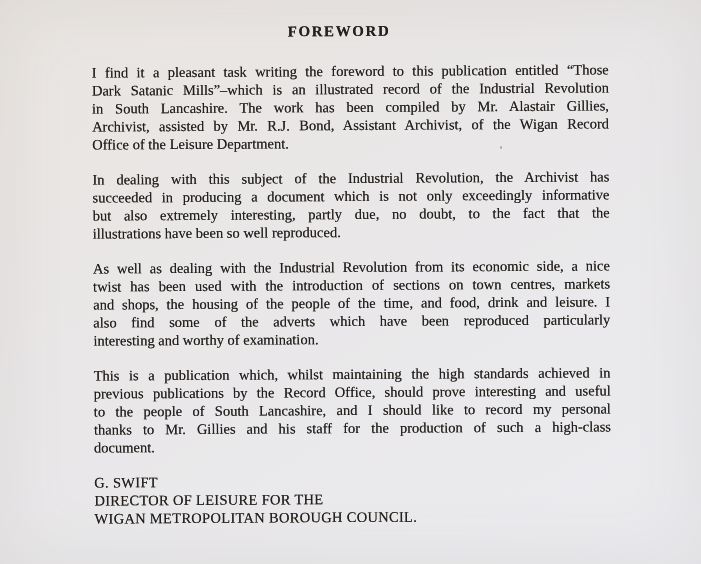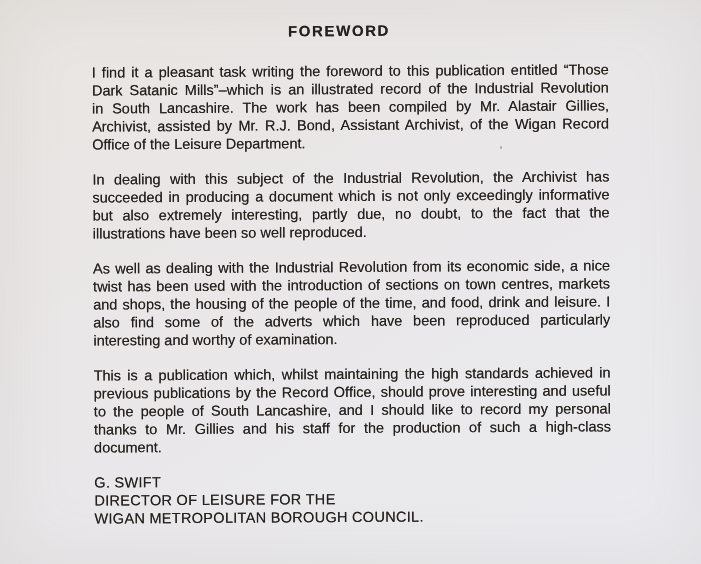--- a/index.html
+++ b/index.html
@@ -8,21 +8,21 @@
     width: 701px;
     height: 564px;
     overflow: hidden;
   }
   .page {
     position: relative;
     width: 701px;
     height: 564px;
     background: linear-gradient(150deg, #e9e5e1 0%, #e9e7e8 45%, #ebebef 100%);
     box-shadow: inset 0 0 70px rgba(120, 110, 100, 0.10);
-    font-family: Liberation Sans, sans-serif;
+    font-family: Liberation Serif, serif;
     color: #24201d;
     text-shadow: 0 0 0.45px rgba(34, 30, 26, 0.72);
   }
   .content {
     position: absolute;
     left: 93px;
     top: 22px;
     width: 517px;
     transform: rotate(-0.35deg);
     transform-origin: 50% 50%;

